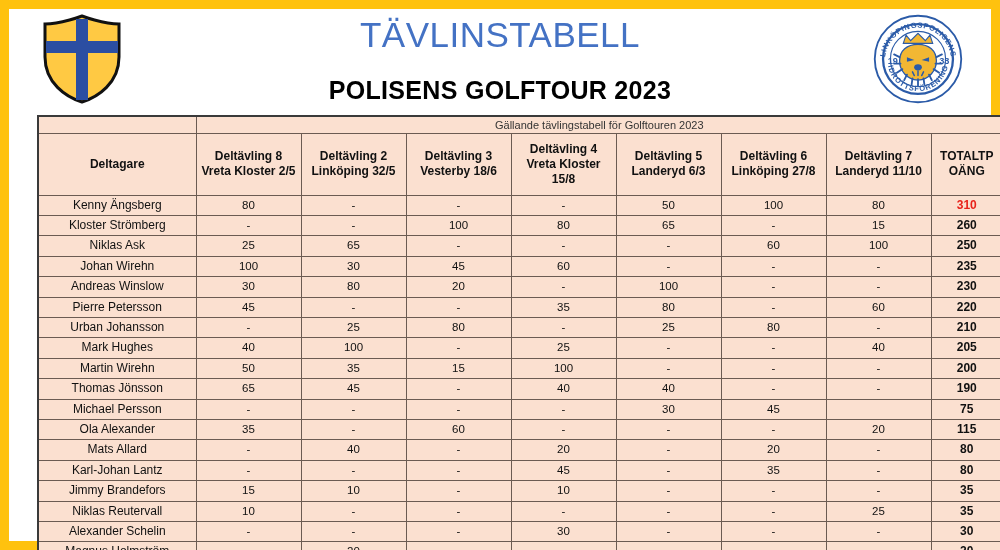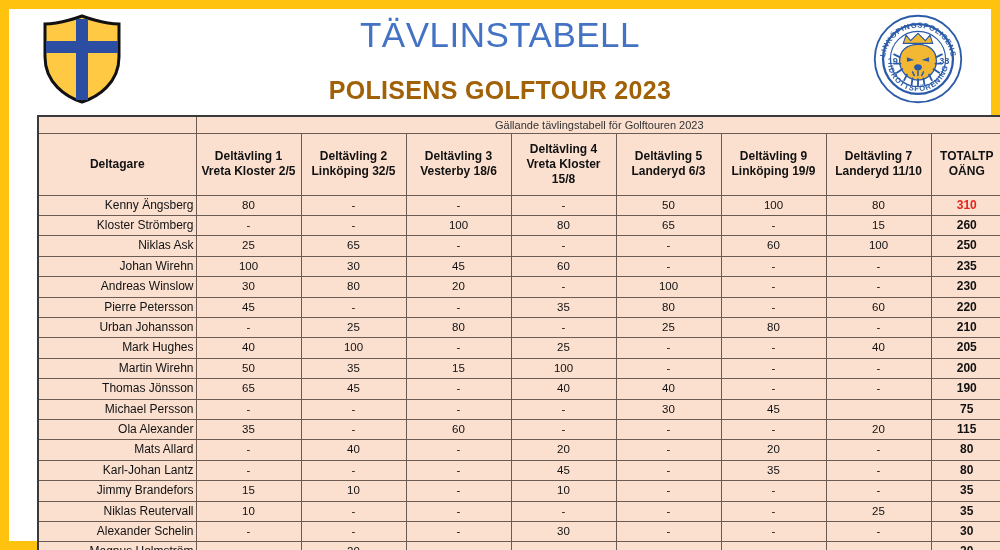--- a/index.html
+++ b/index.html
@@ -39,21 +39,21 @@
   }
   #main-title {
     font-size: 35px;
     font-weight: 400;
     color: #4472C4;
     letter-spacing: 0.5px;
   }
   #sub-title {
     font-size: 25px;
     font-weight: bold;
-    color: #a16207;
+    color: #000000;
     margin-top: 24px;
     letter-spacing: 0.3px;
   }
   
   .logo-slot {
     width: 110px;
     height: 98px;
     display: flex;
     align-items: center;
     justify-content: center;
@@ -94,21 +94,20 @@
     height: 62px;
     line-height: 1.25;
     vertical-align: middle;
   }
   tbody tr td {
     height: 17.4px;
     line-height: 17.4px;
   }
   td.name-cell {
     font-size: 12px;
-    text-align: right;
   }
   td.total-cell {
     font-weight: bold;
     font-size: 12px;
   }
   td.total-cell.highlight {
     color: #E8221A;
   }
   
   col.c-name   { width: 158px; }
@@ -184,42 +183,42 @@
       <thead>
         <tr class="banner-row">
           <td class="blank-cell"></td>
           <td colspan="8">Gällande tävlingstabell för Golftouren 2023</td>
         </tr>
         <tr class="colhead-row">
           <th>
             <div>Deltagare</div>
           </th>
           <th>
-            <div>Deltävling 1</div>
+            <div>Deltävling 8</div>
             <div>Vreta Kloster 2/5</div>
           </th>
           <th>
             <div>Deltävling 2</div>
             <div>Linköping 32/5</div>
           </th>
           <th>
             <div>Deltävling 3</div>
             <div>Vesterby 18/6</div>
           </th>
           <th>
             <div>Deltävling 4</div>
             <div>Vreta Kloster 15/8</div>
           </th>
           <th>
             <div>Deltävling 5</div>
             <div>Landeryd 6/3</div>
           </th>
           <th>
-            <div>Deltävling 9</div>
-            <div>Linköping 19/9</div>
+            <div>Deltävling 6</div>
+            <div>Linköping 27/8</div>
           </th>
           <th>
             <div>Deltävling 7</div>
             <div>Landeryd 11/10</div>
           </th>
           <th>
             <div>TOTALTP</div>
             <div>OÄNG</div>
           </th>
         </tr>

